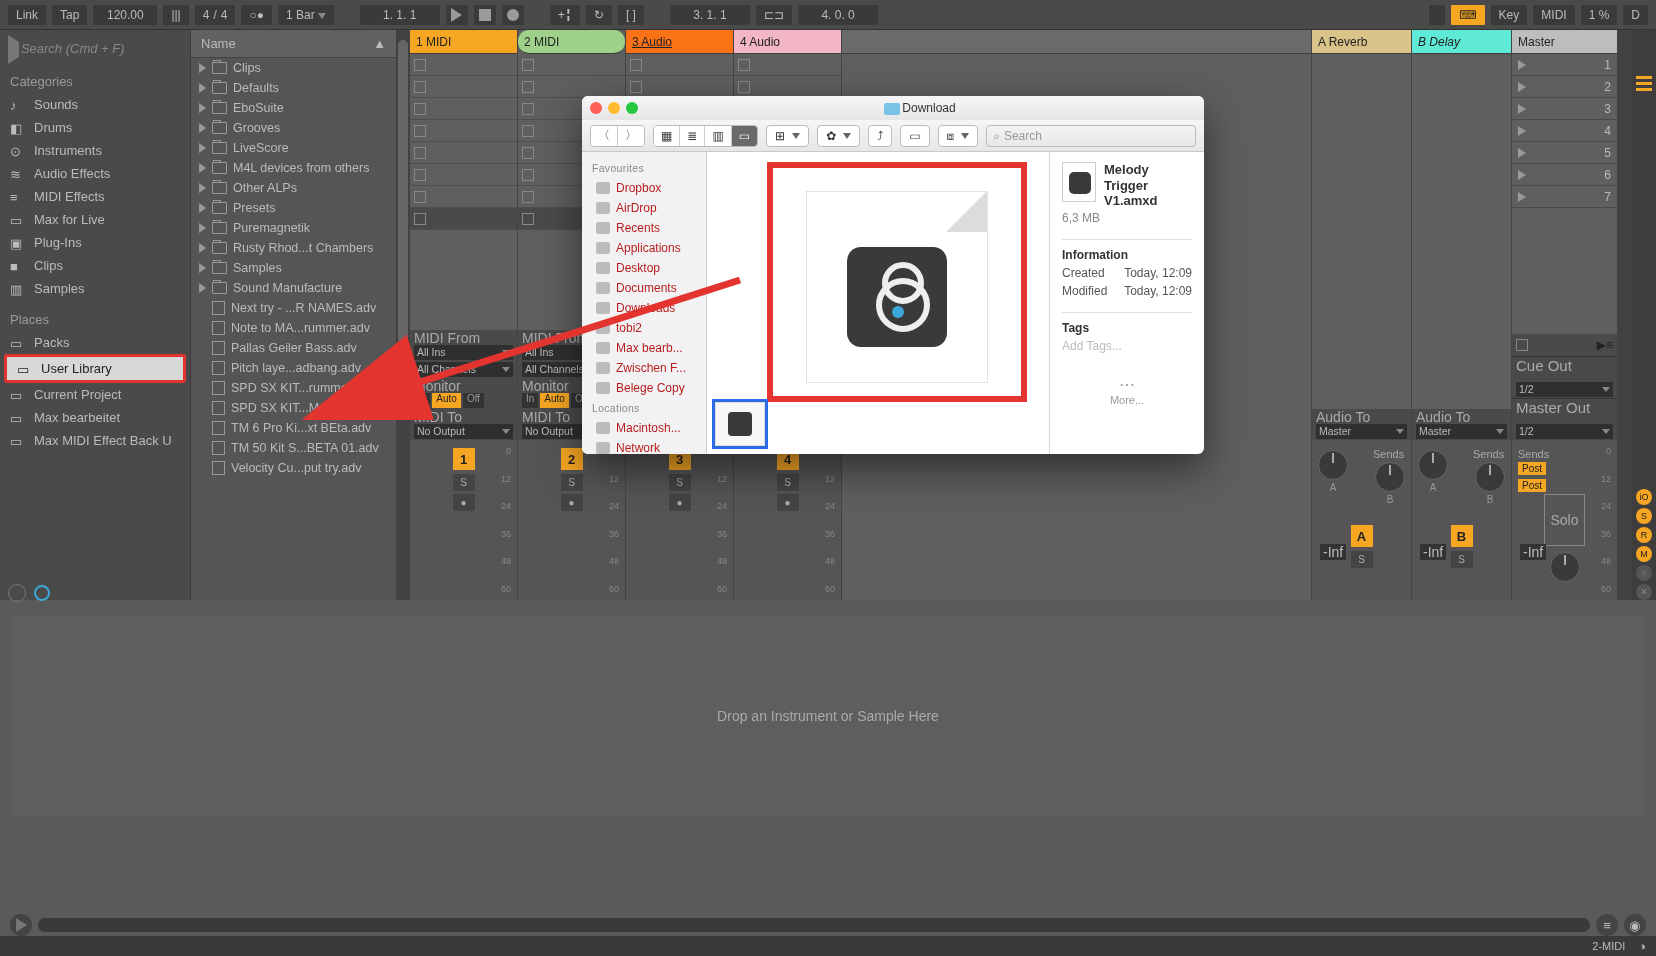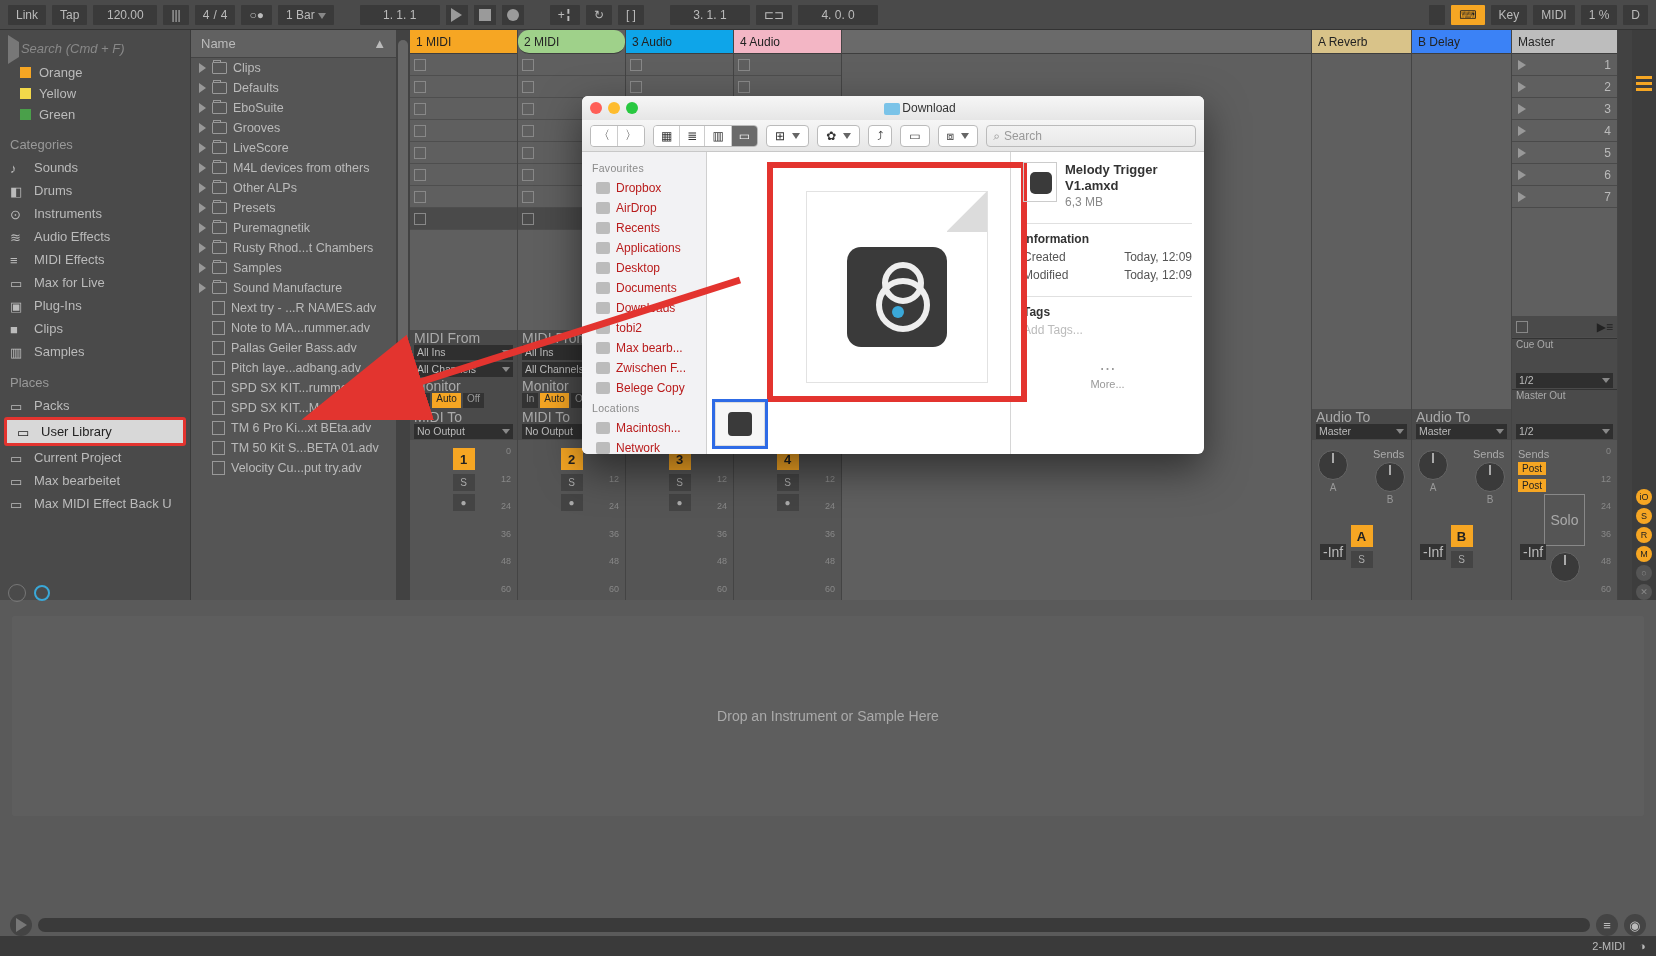--- a/index.html
+++ b/index.html
@@ -64,21 +64,21 @@
 .micro-scroll { width:14px; background:#424242;}
 .knob{width:30px;height:30px;border-radius:50%;background:#3a3a3a;border:1px solid #666;position:relative;margin:2px;}
 .knob::after{content:"";position:absolute;top:2px;left:50%;width:2px;height:10px;background:#aaa;transform:translateX(-50%);}
 .sends-lbl{font-size:11px;color:#aaa;}
 .post-box{display:inline-block;background:#f6a623;color:#222;padding:1px 4px;font-size:10px;margin:2px 0;}
 .solo-box{display:inline-block;border:1px solid #888;padding:17px 5px;font-size:14px;color:#aaa;}
 .inf-lbl{position:absolute;left:8px;top:84px;font-size:14px;background:#333;padding:0 3px;margin-top:20px;}
 .scene-row{height:22px;border-bottom:1px solid #4a4a4a;display:flex;align-items:center;padding:0 6px;font-size:12px;color:#bbb;gap:6px;}
 .scene-tri{width:0;height:0;border-top:5px solid transparent;border-bottom:5px solid transparent;border-left:8px solid #999;}
 
-.iomaster{height:34px;font-size:10px;color:#aaa;padding:0 4px;background:#4a4a4a;border-top:1px solid #333;}
+.iomaster{height:25px;font-size:15px;color:#aaa;padding:0 4px;background:#4a4a4a;border-top:1px solid #333;}
 
 
 .right-strip{width:24px;background:#3d3d3d;display:flex;flex-direction:column;align-items:center;padding-top:46px;gap:3px;}
 .right-strip .line{width:16px;height:3px;background:#f6a623;}
 .rpill{width:16px;height:16px;border-radius:50%;font-size:9px;display:flex;align-items:center;justify-content:center;}
 
 
 .drop-area { position:absolute; left:12px; right:12px; top:616px; height:200px; background:#5e5e5e; border-radius:2px; display:flex; align-items:center; justify-content:center; color:#aaa; font-size:14px;}
 
 
@@ -111,21 +111,21 @@
 .filecard{position:absolute;left:100px;top:40px;width:180px;height:190px;background:#fff;box-shadow:0 0 0 1px #e2e2e2;}
 .filecard .corner{position:absolute;right:0;top:0;width:40px;height:40px;background:linear-gradient(135deg,#fff 48%,#dcdcdc 50%);}
 .filecard .m4l{position:absolute;left:40px;top:55px;width:100px;height:100px;background:#3a3a3a;border-radius:14px;display:flex;align-items:center;justify-content:center;}
 .m4l-8{width:46px;height:70px;position:relative;}
 .m4l-8::before{content:"";position:absolute;top:0;left:8px;width:30px;height:30px;border:6px solid #eee;border-radius:50%;}
 .m4l-8::after{content:"";position:absolute;bottom:0;left:2px;width:42px;height:42px;border:6px solid #eee;border-radius:50%;}
 .m4l-8 .eye{position:absolute;bottom:14px;left:18px;width:12px;height:12px;border-radius:50%;background:#3aa8d8;}
 .thumb-row{position:absolute;left:8px;bottom:8px;display:flex;gap:6px;}
 .thumb-mini{width:50px;height:44px;border:1px solid #ddd;background:#f7f7f7;display:flex;align-items:center;justify-content:center;}
 .thumb-mini.sel{outline:3px solid #2e6be6;}
-.finder-info{width:194px;border-left:1px solid #d6d6d6;padding:10px 12px;font-size:12px;}
+.finder-info{width:155px;border-left:1px solid #d6d6d6;padding:10px 12px;font-size:12px;}
 .fi-title{font-weight:600;font-size:13px;line-height:1.2;}
 .fi-sub{color:#888;margin-top:2px;}
 .fi-sect{font-weight:600;margin-top:14px;border-top:1px solid #e0e0e0;padding-top:8px;}
 .fi-row{display:flex;justify-content:space-between;margin-top:4px;color:#555;}
 .fi-placeholder{color:#bbb;margin-top:4px;}
 .fi-more{color:#999;text-align:center;margin-top:22px;font-size:11px;}
 .fi-more::before{content:"⋯";display:block;font-size:16px;}
 .fi-fileicon{width:34px;height:40px;border:1px solid #ccc;float:left;margin-right:8px;position:relative;}
 .fi-fileicon::after{content:"";position:absolute;left:6px;top:9px;width:22px;height:22px;background:#3a3a3a;border-radius:5px;}
 
@@ -188,34 +188,20 @@
   <div class="browser">
     <div style="position:absolute;left:8px;top:42px;width:20px;height:20px;">
       <span class="play-tri" style="border-left-color:#777;"></span>
     </div>
     <div class="browser-left">
       <div class="search-row">
         <span>⌕</span>&nbsp;
         <span>Search (Cmd + F)</span>
       </div>
 
-      <div id="tags-container">
-          <div class="tag-row">
-            <span class="tag-sq" style="background:#f6a623;"></span>
-            <span>Orange</span>
-          </div>
-          <div class="tag-row">
-            <span class="tag-sq" style="background:#f3d94a;"></span>
-            <span>Yellow</span>
-          </div>
-          <div class="tag-row">
-            <span class="tag-sq" style="background:#4aa04a;"></span>
-            <span>Green</span>
-          </div>
-        </div>
 
       <div class="section-hdr">Categories</div>
       <div id="cats-container">
           <div class="cat-row">
             <span class="cat-icon">♪</span>
             <span>Sounds</span>
           </div>
           <div class="cat-row">
             <span class="cat-icon">◧</span>
             <span>Drums</span>
@@ -530,21 +516,21 @@
               <span>0</span>
               <span>12</span>
               <span>24</span>
               <span>36</span>
               <span>48</span>
               <span>60</span>
             </div>
           </div>
         </div>
         <div class="track">
-          <div class="track-head" style="background:#0ea5e9;">3 Audio</div>
+          <div class="track-head" style="background:#f97316;text-decoration:underline;">3 Audio</div>
           <div class="slots">
             <div class="slot">
               <span class="stop"></span>
             </div>
             <div class="slot">
               <span class="stop"></span>
             </div>
             <div class="slot">
               <span class="stop"></span>
             </div>
@@ -706,21 +692,21 @@
                 <div class="knob"></div>
                 <div style="text-align:center;font-size:10px;color:#999;">B</div>
               </div>
             </div>
             <div class="inf-lbl">-Inf</div>
             <div class="num-box" style="margin-top:20px;">A</div>
             <div class="s-box">S</div>
           </div>
         </div>
         <div class="track ret">
-          <div class="track-head" style="background:#3b82f6;">B Delay</div>
+          <div class="track-head" style="background:#5eead4;font-style:italic;">B Delay</div>
           <div class="slots" style="flex:1;"></div>
           <div class="route">
             <div class="route-lbl">Audio To</div>
             <div class="route-row">
               <div class="sel">
                 <span>Master</span>
                 <span class="tri2"></span>
               </div>
             </div>
           </div>

